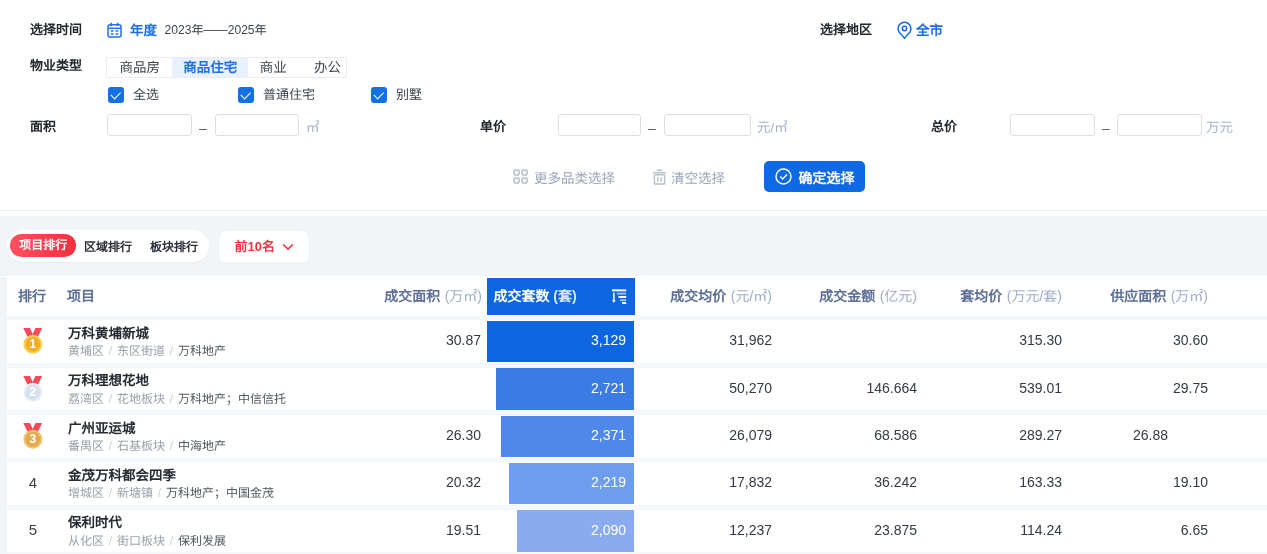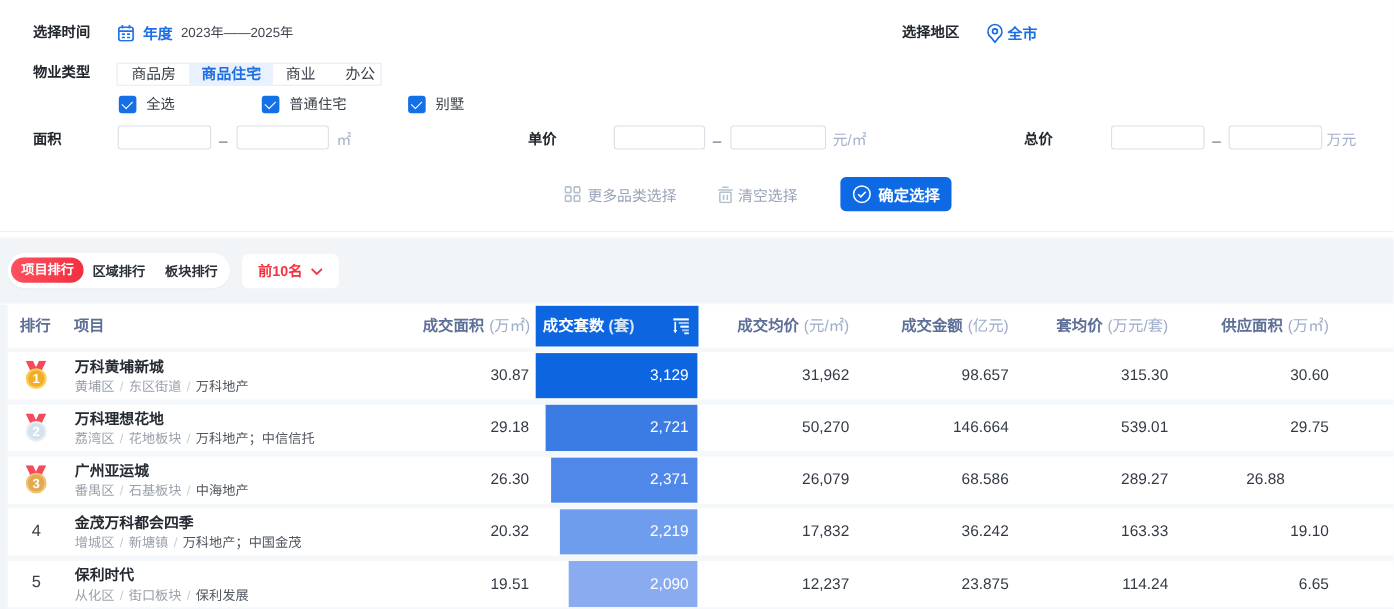--- a/index.html
+++ b/index.html
@@ -141,33 +141,31 @@
     <polygon points="19.1,0 12.5,0 7,11.5 13.6,11.5" fill="#f6495a"></polygon>
     <circle cx="9.9" cy="16.2" r="8.5" fill="#f2ae26" stroke="#f8d05c" stroke-width="2"></circle>
     <text x="9.9" y="20.3" text-anchor="middle" font-size="12" font-weight="bold" fill="#fff">1</text>
   </svg>
   <div class="abs pname" style="left:68px;top:325.7px;">万科黄埔新城</div>
   <div class="abs psub" style="left:68px;top:345.2px;">黄埔区 <span class="sl">/</span> 东区街道 <span class="sl">/</span> <span class="dev">万科地产</span></div>
   <div class="abs num" style="left:301px;top:332.2px;width:180px;text-align:right;">30.87</div>
   <div class="abs" style="left:486.6px;top:320.7px;width:147.8px;height:41.5px;background:#0d66e0;"></div>
   <div class="abs" style="left:446px;top:332.2px;width:180px;text-align:right;font-size:14px;color:#fff;">3,129</div>
   <div class="abs num" style="left:592px;top:332.2px;width:180px;text-align:right;">31,962</div>
-  <div class="abs num" style="left:737px;top:332.2px;width:180px;text-align:right;">98.657</div>
   <div class="abs num" style="left:882px;top:332.2px;width:180px;text-align:right;">315.30</div>
   <div class="abs num" style="left:1028px;top:332.2px;width:180px;text-align:right;">30.60</div>
 
   <svg class="abs" style="left:23px;top:375.8px;" width="20" height="26" viewBox="0 0 20 26">
     <polygon points="0.3,0 6.9,0 12.4,11.5 5.8,11.5" fill="#f6495a"></polygon>
     <polygon points="19.1,0 12.5,0 7,11.5 13.6,11.5" fill="#f6495a"></polygon>
     <circle cx="9.9" cy="16.2" r="8.5" fill="#d5e2ed" stroke="#e7eef5" stroke-width="2"></circle>
     <text x="9.9" y="20.3" text-anchor="middle" font-size="12" font-weight="bold" fill="#fff">2</text>
   </svg>
   <div class="abs pname" style="left:68px;top:373.1px;">万科理想花地</div>
   <div class="abs psub" style="left:68px;top:392.6px;">荔湾区 <span class="sl">/</span> 花地板块 <span class="sl">/</span> <span class="dev">万科地产；中信信托</span></div>
-  <div class="abs num" style="left:301px;top:379.6px;width:180px;text-align:right;">29.18</div>
   <div class="abs" style="left:496.3px;top:368.1px;width:138.1px;height:41.5px;background:#3a7ce4;"></div>
   <div class="abs" style="left:446px;top:379.6px;width:180px;text-align:right;font-size:14px;color:#fff;">2,721</div>
   <div class="abs num" style="left:592px;top:379.6px;width:180px;text-align:right;">50,270</div>
   <div class="abs num" style="left:737px;top:379.6px;width:180px;text-align:right;">146.664</div>
   <div class="abs num" style="left:882px;top:379.6px;width:180px;text-align:right;">539.01</div>
   <div class="abs num" style="left:1028px;top:379.6px;width:180px;text-align:right;">29.75</div>
 
   <svg class="abs" style="left:23px;top:423.2px;" width="20" height="26" viewBox="0 0 20 26">
     <polygon points="0.3,0 6.9,0 12.4,11.5 5.8,11.5" fill="#f6495a"></polygon>
     <polygon points="19.1,0 12.5,0 7,11.5 13.6,11.5" fill="#f6495a"></polygon>

